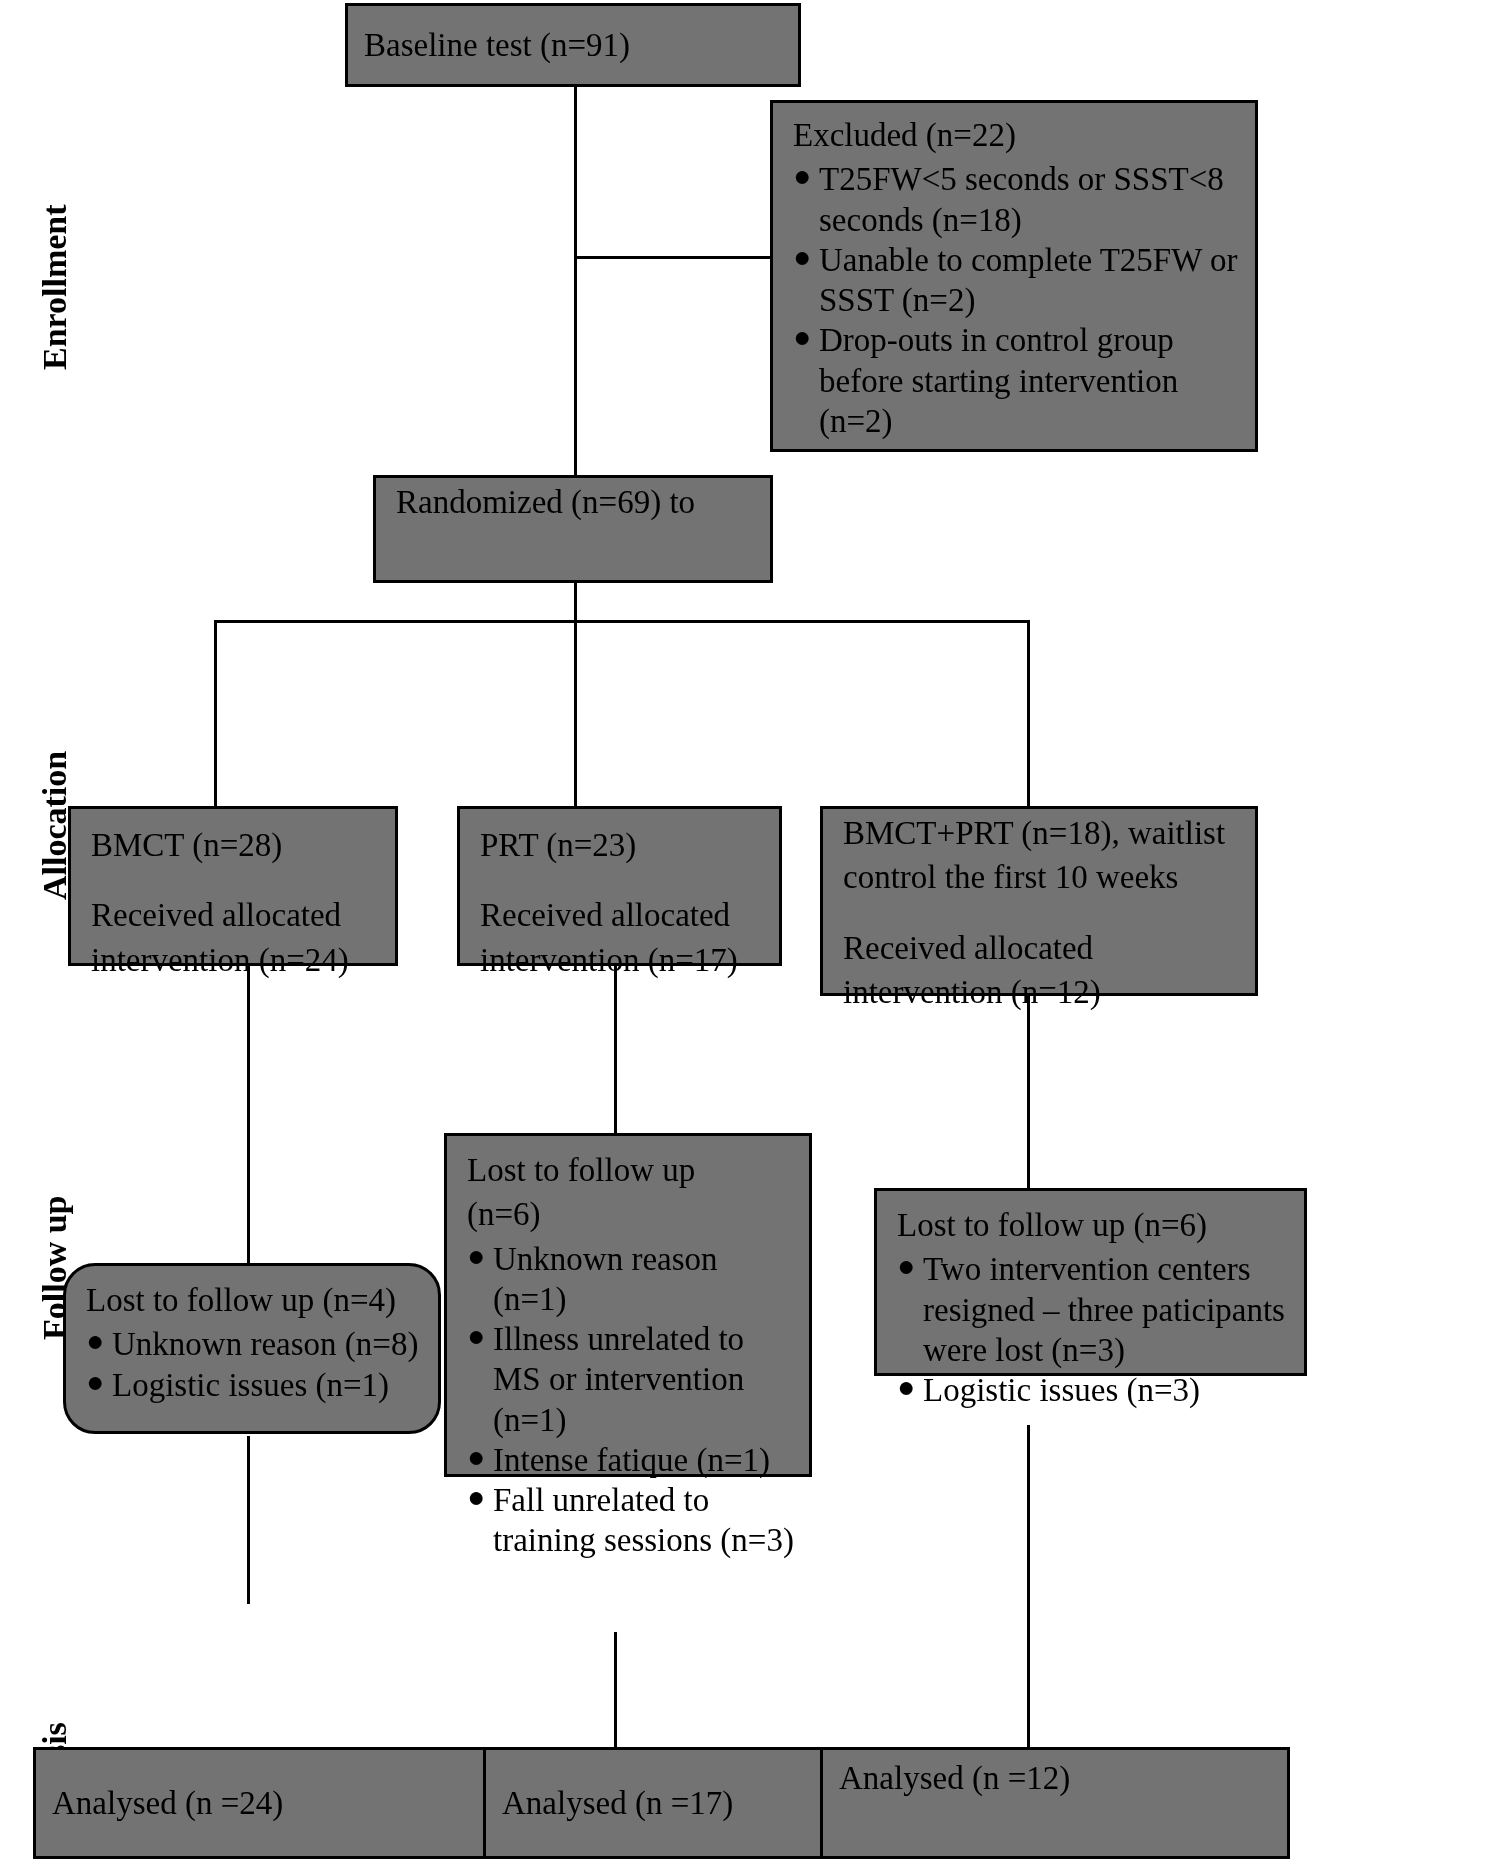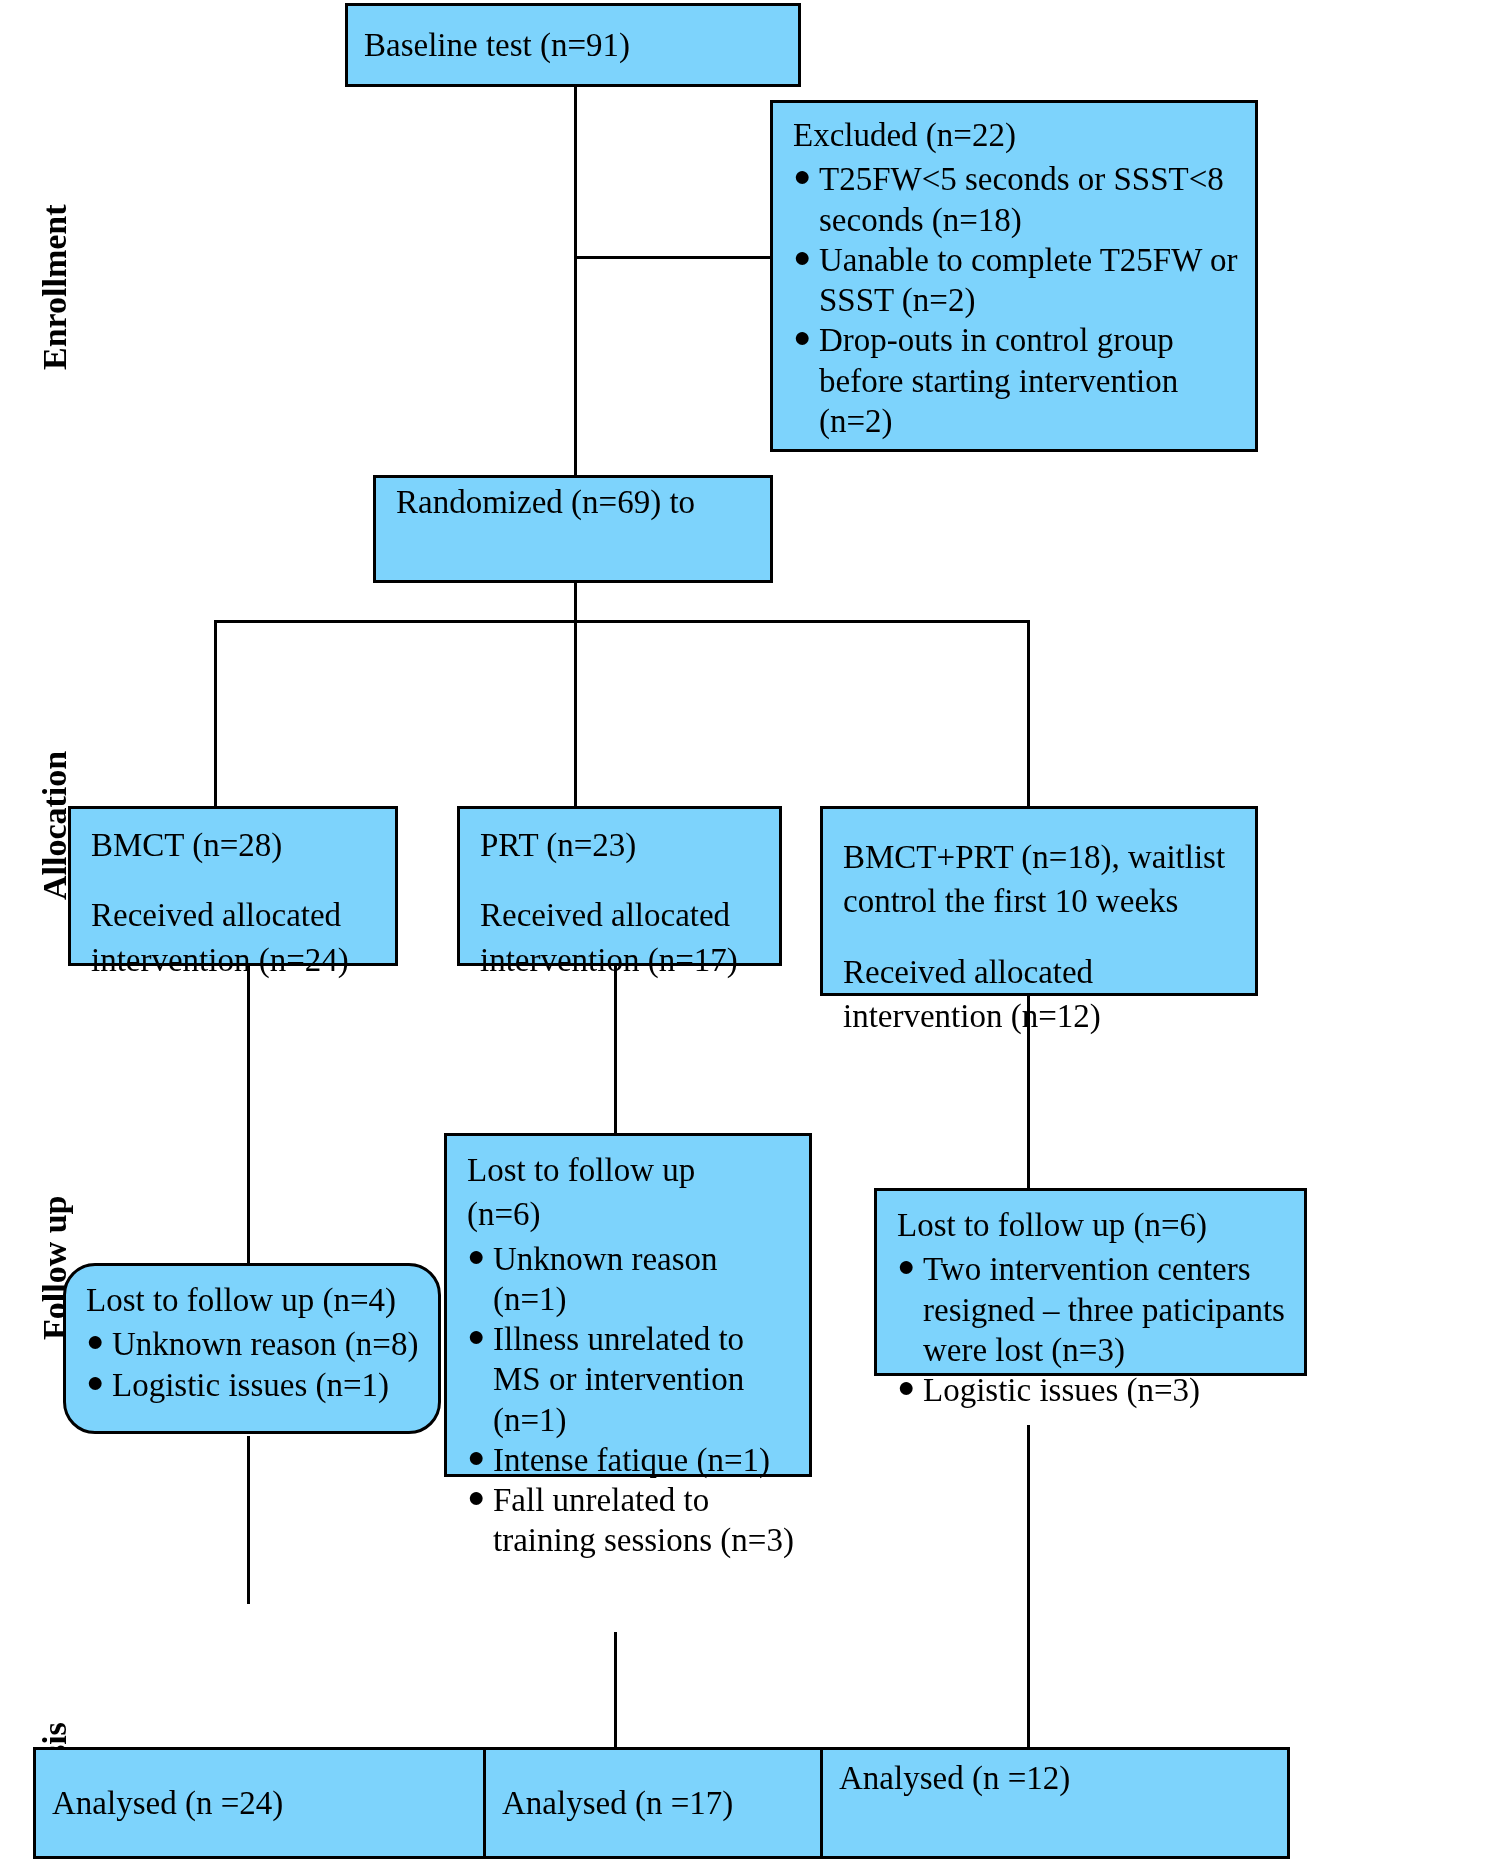--- a/index.html
+++ b/index.html
@@ -13,21 +13,21 @@
     width: 1500px;
     height: 1862px;
     background: #ffffff;
     font-family: "Liberation Serif", "DejaVu Serif", serif;
     color: #000000;
     overflow: hidden;
   }
   .box {
     position: absolute;
     border: 3px solid #000000;
-    background: #7dd3fc;
+    background: #737373;
     box-sizing: border-box;
     font-size: 33px;
     line-height: 1.22;
     padding: 8px 12px 8px 16px;
     z-index: 3;
   }
   .box p { margin: 4px; }
   .box p.gap { margin-top: 30px; }
   .ul {
     list-style: none;
@@ -116,21 +116,21 @@
     <p class="gap">Received allocated</p>
     <p>intervention (n=24)</p>
   </div>
 
   <div class="box" style="left:457px; top:806px; width:325px; height:160px; padding-top:12px;">
     <p>PRT (n=23)</p>
     <p class="gap">Received allocated</p>
     <p>intervention (n=17)</p>
   </div>
 
-  <div class="box" style="left:820px; top:806px; width:438px; height:190px; padding-top:24px;">
+  <div class="box" style="left:820px; top:806px; width:438px; height:190px; padding-top:0;">
     <p>BMCT+PRT (n=18), waitlist</p>
     <p>control the first 10 weeks</p>
     <p class="gap">Received allocated</p>
     <p>intervention (n=12)</p>
   </div>
 
   <div class="box" style="left:444px; top:1133px; width:368px; height:344px; padding-top:10px;">
     <p>Lost to follow up</p>
     <p>(n=6)</p>
     <ul class="ul">

